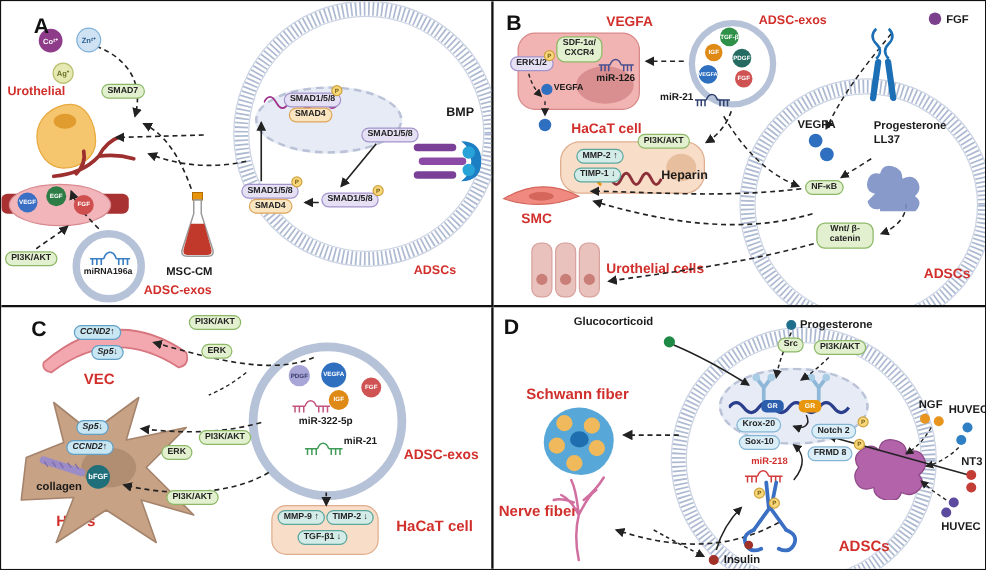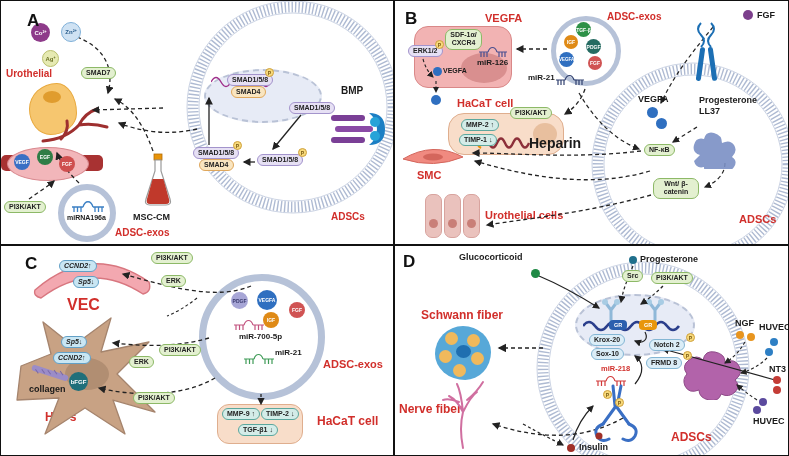--- a/index.html
+++ b/index.html
@@ -106,21 +106,21 @@
     <div class="abs pill lav" style="left:288px;top:101px">SMAD1/5/8</div>
 
     <svg class="abs z6" style="left:328px;top:108px" width="62" height="46">
       <rect x="2" y="6" width="34" height="6" rx="3" fill="#7a3f96"></rect>
       <rect x="6" y="17" width="38" height="6" rx="3" fill="#8a4aa6"></rect>
       <rect x="2" y="28" width="34" height="6" rx="3" fill="#7a3f96"></rect>
       <path d="M40,4 Q56,4 56,20 Q56,36 40,36 Q48,30 48,20 Q48,10 40,4 Z" fill="#1c7fc4"></path>
       <circle cx="46" cy="13" r="5" fill="#27a3d8"></circle>
       <circle cx="46" cy="27" r="5" fill="#27a3d8"></circle>
     </svg>
-    <div class="abs blk" style="left:340px;top:84px;font-size:10px">BMP</div>
+    <div class="abs blk" style="left:356px;top:84px;font-size:10px">BMP</div>
     <div class="abs red" style="left:330px;top:210px;font-size:10px">ADSCs</div>
 
     <svg class="ol" width="394" height="245">
       <defs>
           <marker id="mA" markerWidth="7" markerHeight="7" refX="5" refY="3" orient="auto">
             <path d="M0,0 L6,3 L0,6 Z" fill="#222"></path>
           </marker>
         </defs>
       <path d="M76,36 C102,46 114,66 107,92" stroke="#222" stroke-width="1.3" fill="none" stroke-dasharray="4 3" marker-end="url(#mA)"></path>
       <path d="M162,107 L92,109" stroke="#222" stroke-width="1.3" fill="none" stroke-dasharray="4 3" marker-end="url(#mA)"></path>
@@ -201,21 +201,21 @@
       <path d="M10,34 q-8,-2 -6,-10 q2,-8 10,-6 q2,-8 10,-6 q8,2 8,10 q8,-4 12,2 q4,6 -2,12 q6,4 2,10 q-4,6 -12,4 q-2,8 -10,6 q-8,-2 -8,-10 q-8,2 -10,-6 z" fill="#7a8fc4" opacity="0.9"></path>
     </svg>
     <div class="abs pill gbox" style="left:249px;top:143px">NF-κB</div>
     <div class="abs pill gbox wrap" style="left:258px;top:177px;width:46px">Wnt/ β-catenin</div>
     <div class="abs red" style="left:344px;top:212px;font-size:11px;z-index:7">ADSCs</div>
 
     <svg class="abs z6" style="left:82px;top:132px" width="56" height="20">
       <path d="M4,10 q4,-9 8,0 q4,9 8,0 q4,-9 8,0 q4,9 8,0 q4,-9 8,0 q4,9 8,0" stroke="#8c2f39" stroke-width="2.4" fill="none"></path>
       <path d="M2,8 q-3,4 2,7" stroke="#e8940a" stroke-width="2.2" fill="none"></path>
     </svg>
-    <div class="abs blk" style="left:134px;top:134px;font-size:14px;z-index:6">Heparin</div>
+    <div class="abs blk" style="left:134px;top:134px;font-size:10px;z-index:6">Heparin</div>
 
     <svg class="abs z6" style="left:6px;top:144px" width="66" height="24">
       <path d="M2,14 Q32,-4 62,12 Q33,24 2,14 Z" fill="#f08a80" stroke="#d4665c" stroke-width="1"></path>
       <ellipse cx="32" cy="12" rx="10" ry="3.5" fill="#d4665c"></ellipse>
     </svg>
     <div class="abs red" style="left:22px;top:168px;font-size:11px">SMC</div>
 
     <div class="abs" style="left:30px;top:193px;width:17px;height:44px;background:#eac2bd;border:1px solid #d8a39e;border-radius:7px;z-index:2"></div>
     <div class="abs" style="left:49px;top:193px;width:17px;height:44px;background:#eac2bd;border:1px solid #d8a39e;border-radius:7px;z-index:2"></div>
     <div class="abs" style="left:68px;top:193px;width:17px;height:44px;background:#eac2bd;border:1px solid #d8a39e;border-radius:7px;z-index:2"></div>
@@ -245,21 +245,21 @@
   </div>
 
   <div class="panel" id="pC">
     <div class="abs plabel" style="left:24px;top:8px">C</div>
 
     <svg class="abs" style="left:28px;top:4px;z-index:2" width="126" height="56">
       <path d="M6,40 Q62,-8 120,32 Q123,42 114,44 Q62,10 12,48 Q4,46 6,40 Z" fill="#f3a8b0" stroke="#d8767f" stroke-width="1.4"></path>
     </svg>
     <div class="abs pill cyc" style="left:58px;top:14px">CCND2↑</div>
     <div class="abs pill cyc" style="left:72px;top:30px">Sp5↓</div>
-    <div class="abs red" style="left:66px;top:50px;font-size:16px">VEC</div>
+    <div class="abs red" style="left:66px;top:50px;font-size:12px">VEC</div>
     <div class="abs pill gbox" style="left:150px;top:6px">PI3K/AKT</div>
     <div class="abs pill gbox" style="left:160px;top:29px">ERK</div>
 
     <svg class="abs" style="left:14px;top:70px;z-index:2" width="150" height="120">
       <path d="M6,50 L36,38 L28,6 L58,30 L96,2 L86,36 L134,26 L102,58 L140,96 L98,84 L110,118 L70,92 L30,118 L44,82 L2,84 Z" fill="#c8a284" stroke="#a5846d" stroke-width="1.3" stroke-linejoin="round"></path>
       <ellipse cx="72" cy="58" rx="22" ry="16" fill="#b18e72"></ellipse>
     </svg>
     <div class="abs pill cyc" style="left:60px;top:90px">Sp5↓</div>
     <div class="abs pill cyc" style="left:52px;top:106px">CCND2↑</div>
     <div class="abs dot" style="left:68px;top:126px;width:19px;height:19px;background:#1f6f7a;font-size:6px;z-index:6">
@@ -284,21 +284,21 @@
       </div>
     <div class="abs dot" style="left:288px;top:56px;width:16px;height:16px;background:#d05353;font-size:5px">
         <span>FGF</span>
       </div>
     <div class="abs dot" style="left:262px;top:66px;width:16px;height:16px;background:#df8a16;font-size:5px">
         <span>IGF</span>
       </div>
     <svg class="abs z6" style="left:232px;top:72px" width="32" height="13">
       <path d="M1,7 H11 M20,7 H31 M3,7 V12 M6.5,7 V12 M10,7 V12 M22,7 V12 M25.5,7 V12 M29,7 V12 M11,7 C13,1 18,1 20,7" stroke="#c2527e" stroke-width="1.2" fill="none"></path>
     </svg>
-    <div class="abs blk z6" style="left:238px;top:86px;font-size:8px">miR-700-5p</div>
+    <div class="abs blk z6" style="left:238px;top:86px;font-size:8px">miR-322-5p</div>
     <svg class="abs z6" style="left:242px;top:106px" width="32" height="13">
       <path d="M1,7 H11 M20,7 H31 M3,7 V12 M6.5,7 V12 M10,7 V12 M22,7 V12 M25.5,7 V12 M29,7 V12 M11,7 C13,1 18,1 20,7" stroke="#3f9b57" stroke-width="1.2" fill="none"></path>
     </svg>
     <div class="abs blk z6" style="left:274px;top:102px;font-size:8px">miR-21</div>
     <div class="abs red" style="left:322px;top:112px;font-size:11px">ADSC-exos</div>
 
     <div class="abs" style="left:216px;top:158px;width:86px;height:40px;background:#f8ddc9;border:1.5px solid #dfae8e;border-radius:12px;z-index:2"></div>
     <div class="abs pill teal" style="left:221px;top:162px">MMP-9 ↑</div>
     <div class="abs pill teal" style="left:260px;top:162px">TIMP-2 ↓</div>
     <div class="abs pill teal" style="left:237px;top:178px">TGF-β1 ↓</div>

